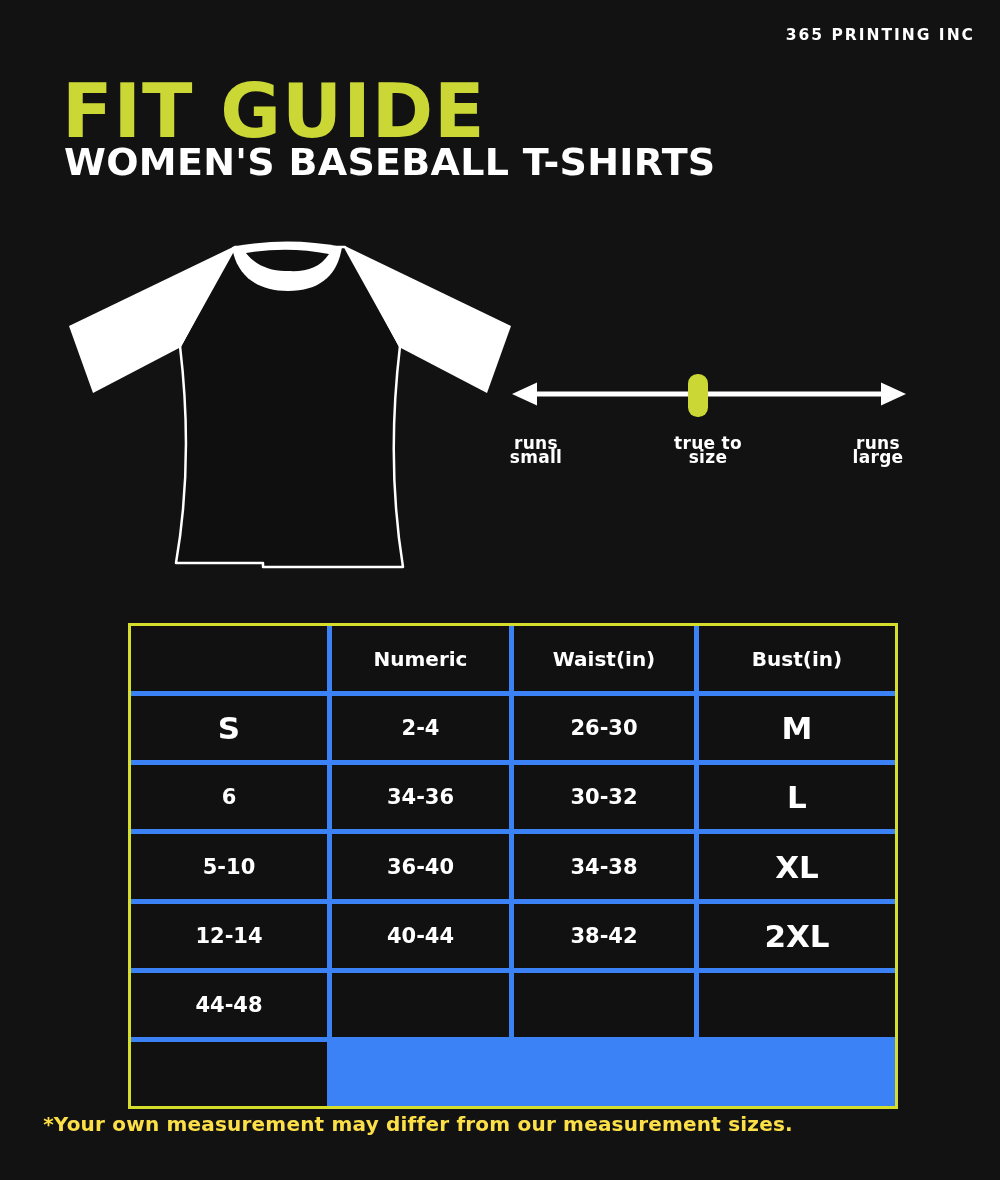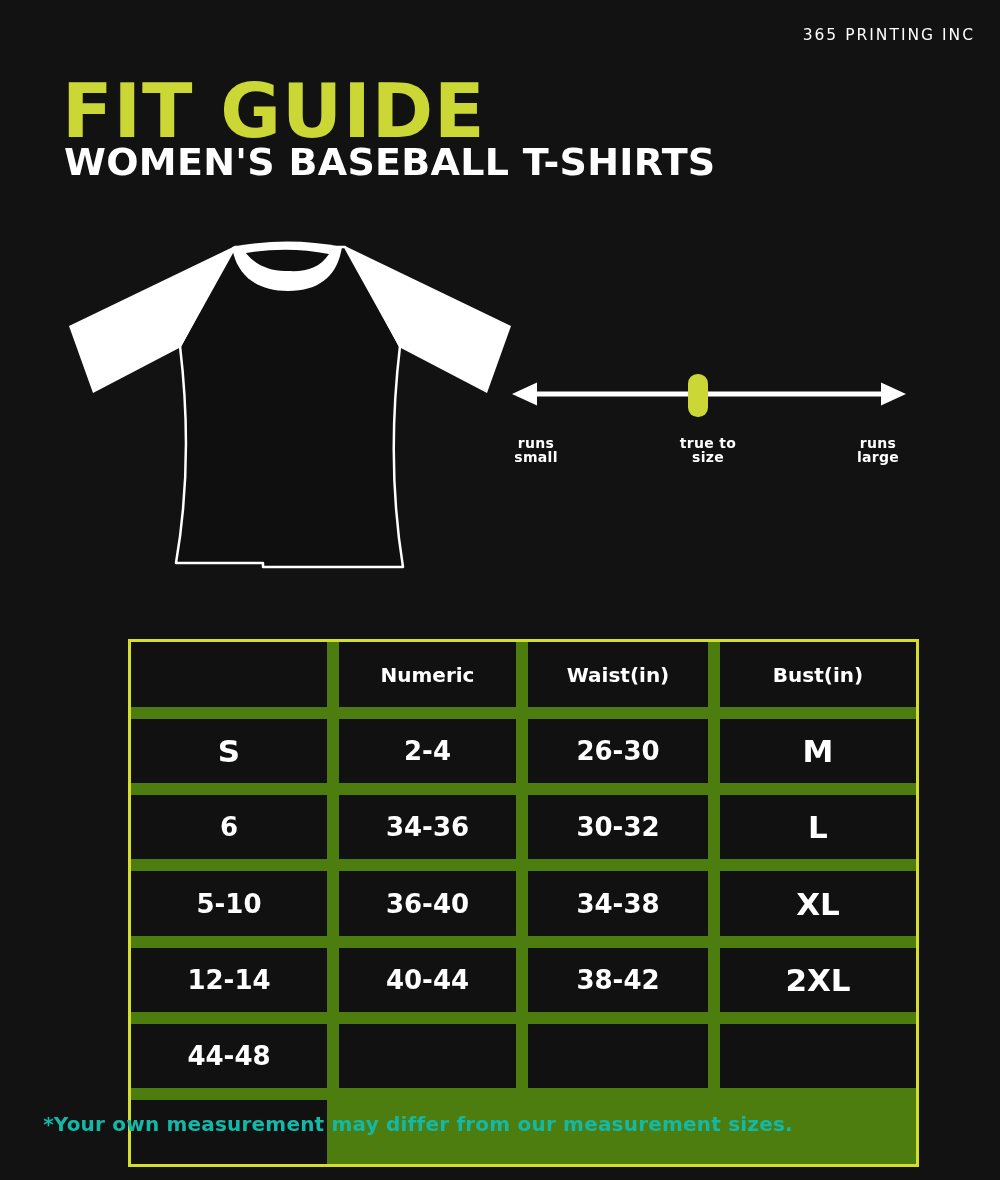--- a/index.html
+++ b/index.html
@@ -7,68 +7,68 @@
     position:relative;
     width:1000px;height:1180px;
     background:#121212;
     overflow:hidden;
     font-family:"DejaVu Sans","Liberation Sans",sans-serif;
     color:#ffffff;
   }
   
   .brand{
     position:absolute;top:26px;right:25px;
-    font-size:15.5px;font-weight:normal;letter-spacing:2px;
+    font-size:15.5px;font-weight:bold;letter-spacing:2px;
     color:#ffffff;white-space:nowrap;
   }
   .title{
     position:absolute;left:62px;top:74px;
     font-size:74px;font-weight:bold;letter-spacing:1px;
     color:#cbd734;line-height:1;white-space:nowrap;
   }
   .subtitle{
     position:absolute;left:64px;top:140px;
     font-size:38px;font-weight:bold;letter-spacing:0.3px;
     color:#ffffff;white-space:nowrap;
   }
   
   .shirt-svg{position:absolute;left:50px;top:222px;}
   .scale-svg{position:absolute;left:500px;top:360px;}
   .scale-label{
     position:absolute;top:436px;width:120px;
-    text-align:center;font-size:14px;font-weight:bold;
+    text-align:center;font-size:17px;font-weight:bold;
     line-height:14px;color:#ffffff;letter-spacing:0.3px;
   }
   .scale-label span{display:block;}
   #lbl-small{left:476px;}
   #lbl-true{left:648px;}
   #lbl-large{left:818px;}
   
   .size-table{
-    position:absolute;left:128px;top:639px;
+    position:absolute;left:128px;top:623px;
     display:grid;
     grid-template-columns:196px 177px 180px 196px;
     grid-template-rows:65px 64px 64px 65px 64px 64px 64px;
-    gap:12px;
-    background:#4d7c0f;
+    gap:5px;
+    background:#3b82f6;
     border:3px solid #d5df2b;
   }
   .cell{
     background:#111111;
     display:flex;align-items:center;justify-content:center;
     color:#ffffff;font-weight:bold;
   }
   .cell.head{font-size:20px;}
   .cell.size{font-size:31px;}
-  .cell.val{font-size:26px;}
+  .cell.val{font-size:21px;}
   
   .footnote{
     position:absolute;left:0;top:1112px;width:836px;
     text-align:center;font-size:20px;font-weight:bold;
-    color:#14b8a6;letter-spacing:0.2px;
+    color:#fde047;letter-spacing:0.2px;
   }
 </style>
 </head>
 <body>
 
 <div id="page">
 
   <div class="brand">365 PRINTING INC</div>
 
   <div class="title">FIT GUIDE</div>

